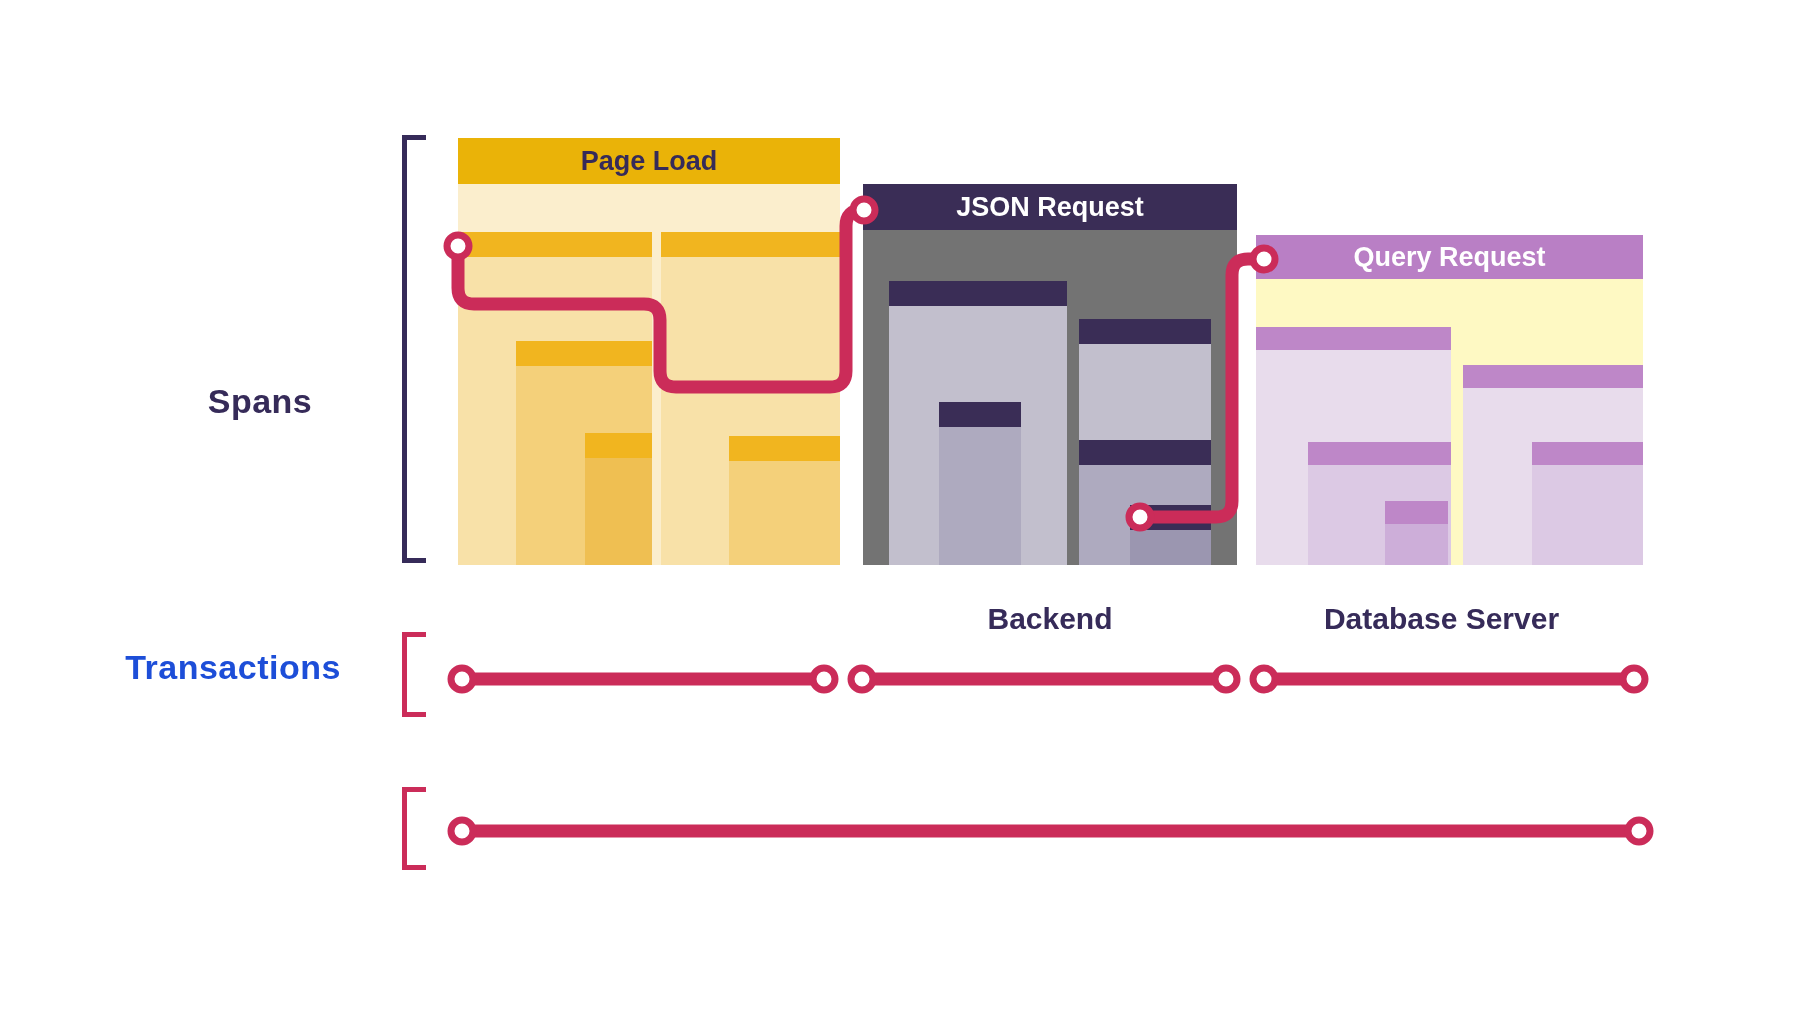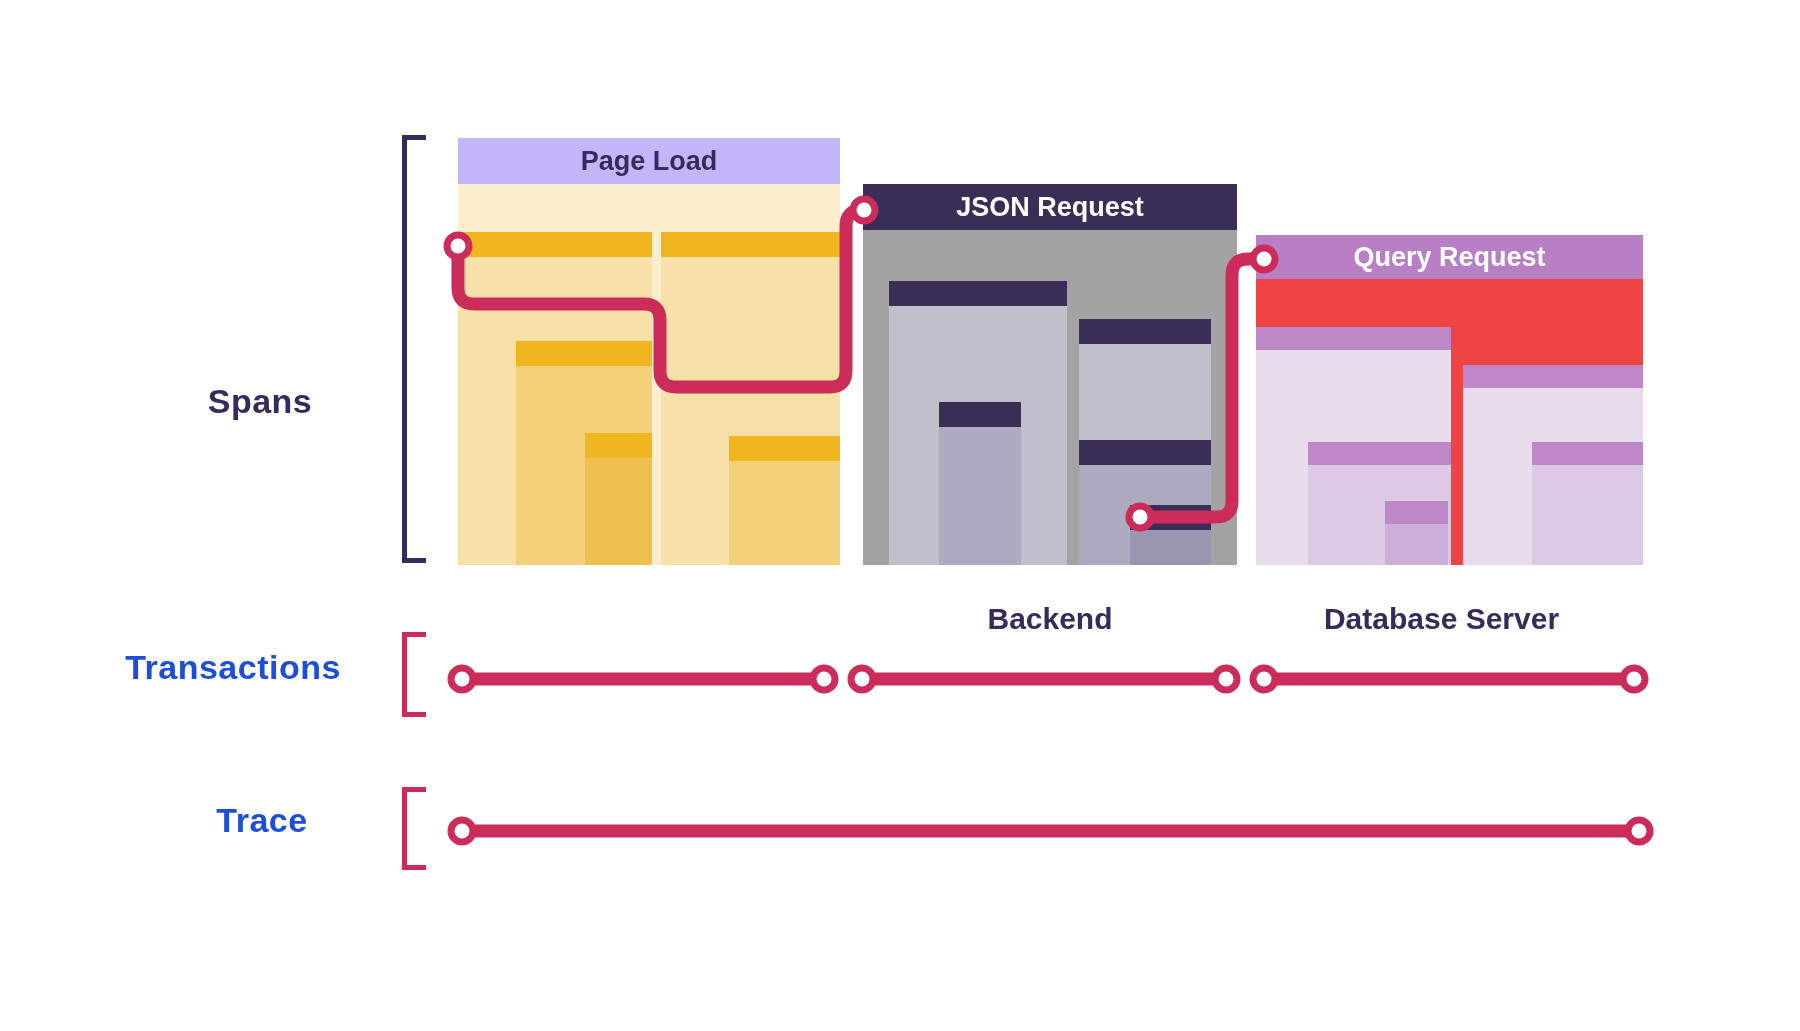--- a/index.html
+++ b/index.html
@@ -31,23 +31,23 @@
   #trace-bracket        { left:402px; top:787px; height:83px; }
 
   
   .panel { position:absolute; }
   .panel-header {
     position:absolute; left:0; top:0; right:0;
     display:flex; align-items:center; justify-content:center;
     font-weight:bold; font-size:27px;
   }
   #panel-page-load   { left:458px;  top:138px; width:382px; height:427px; background:#FBEECD; }
-  #panel-json        { left:863px;  top:184px; width:374px; height:381px; background:#a3a3a3; }
-  #panel-query       { left:1256px; top:235px; width:387px; height:330px; background:#ef4444; }
-  #panel-page-load .panel-header { height:46px; background:#c4b5fd; color:#362B59; }
+  #panel-json        { left:863px;  top:184px; width:374px; height:381px; background:#737373; }
+  #panel-query       { left:1256px; top:235px; width:387px; height:330px; background:#fef9c3; }
+  #panel-page-load .panel-header { height:46px; background:#eab308; color:#362B59; }
   #panel-json .panel-header      { height:46px; background:#3A2D56; color:#ffffff; }
   #panel-query .panel-header     { height:44px; background:#B97FC5; color:#ffffff; }
 
   
   .sub { position:absolute; bottom:0; }
   .sub-h { width:100%; }
   
   .gh   { height:25px; background:#F1B51F; }
   .g1   { background:#F8E1A8; }
   .g2   { background:#F4D07A; }
@@ -81,21 +81,20 @@
 <body>
 
 <div class="canvas">
 
   <div class="row-label navy-text" id="spans-label">Spans</div>
   <div class="bracket bracket-navy" id="spans-bracket"></div>
 
   <div class="row-label red-text" id="transactions-label">Transactions</div>
   <div class="bracket bracket-red" id="transactions-bracket"></div>
 
-  <div class="row-label red-text" id="trace-label">Trace</div>
   <div class="bracket bracket-red" id="trace-bracket"></div>
 
   <div class="panel" id="panel-page-load">
     <div class="panel-header">
       <span>Page Load</span>
     </div>
     <div class="sub g1" style="left:0;   top:94px;  width:194px;">
         <div class="sub-h gh"></div>
       </div>
     <div class="sub g1" style="left:203px;top:94px;  width:179px;">

